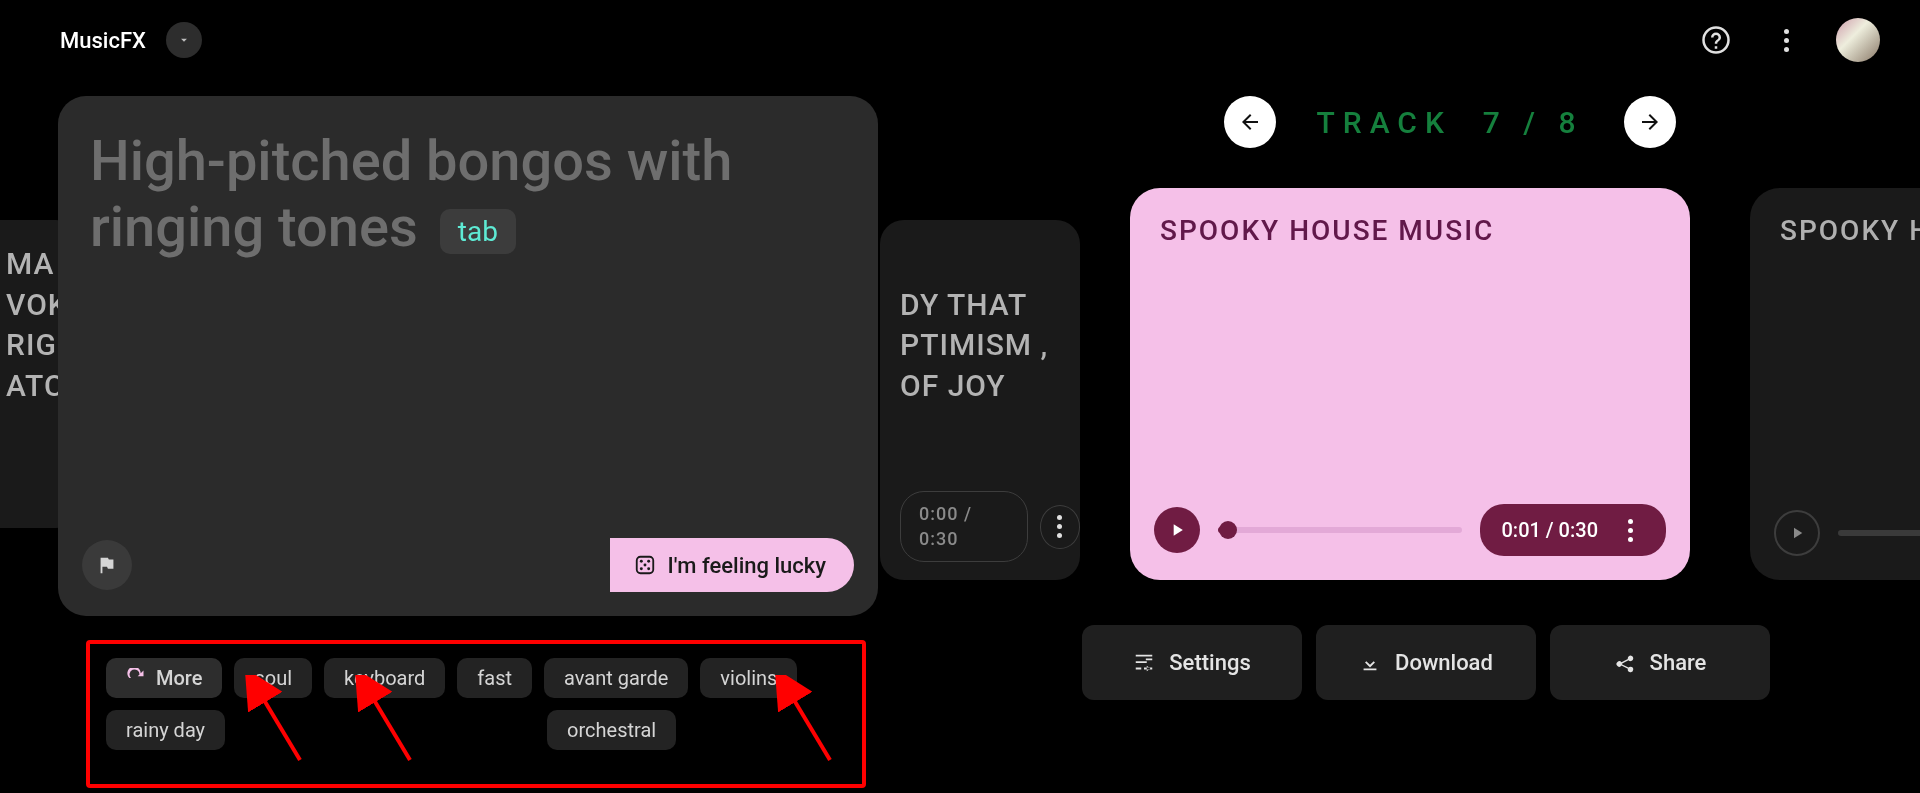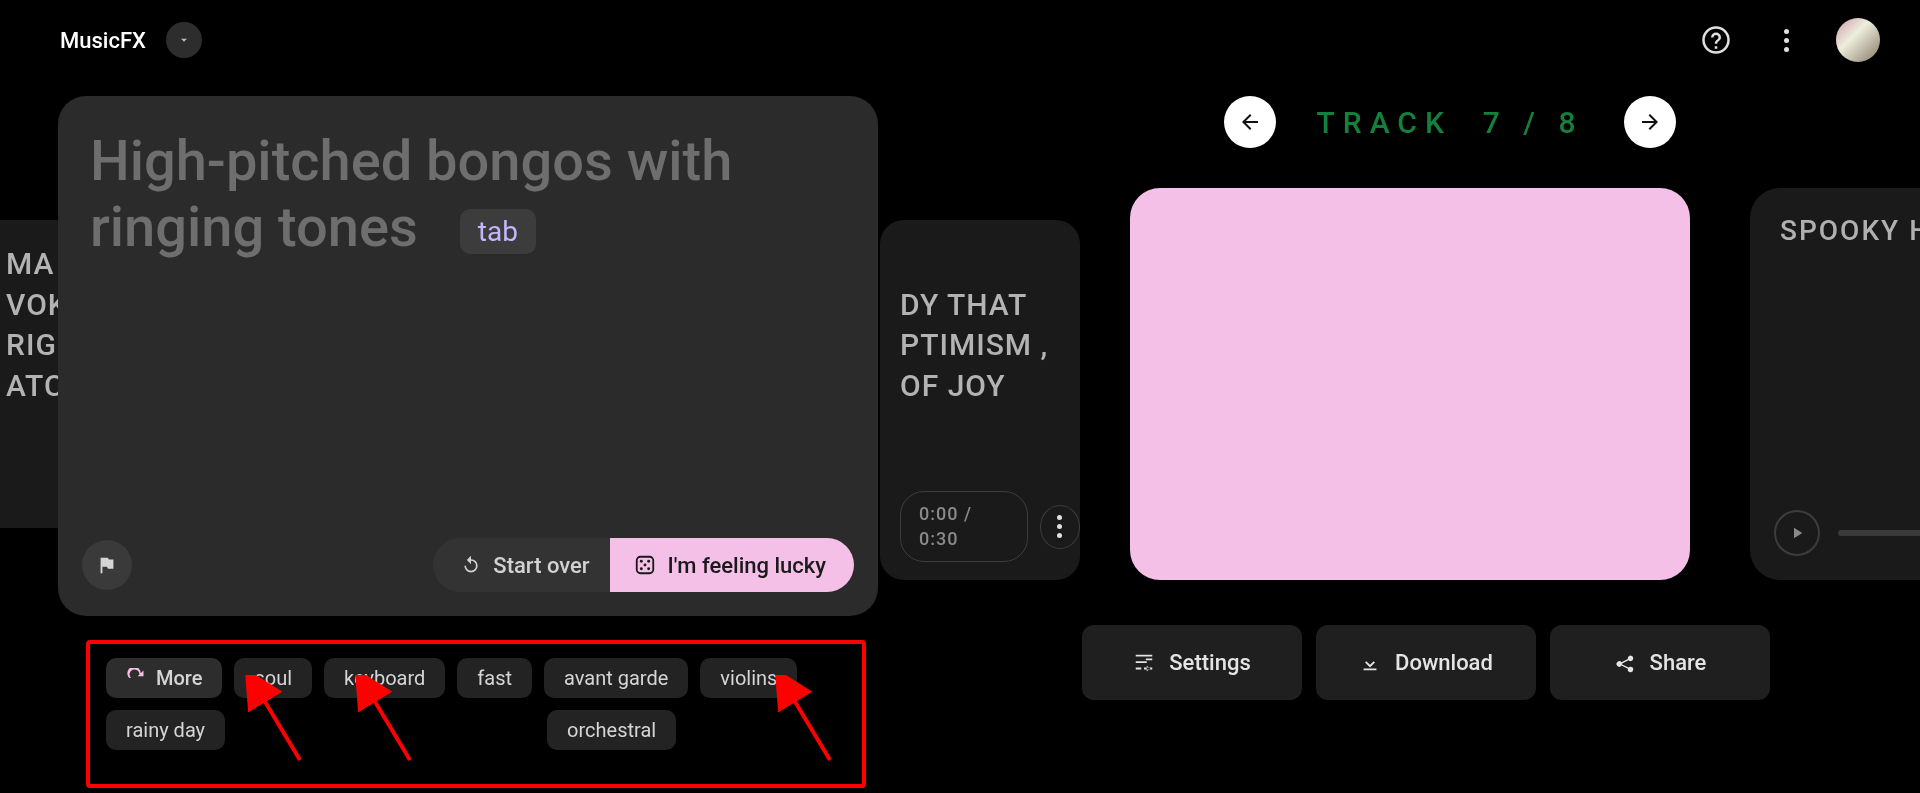--- a/index.html
+++ b/index.html
@@ -76,26 +76,26 @@
 }
 .prompt-text {
   font-size: 56px;
   font-weight: 500;
   color: #6e6e6e;
   line-height: 1.18;
 }
 .tab-chip {
   display: inline-block;
   background:#3c3c3c;
-  color:#c4b5fd;
+  color:#5eead4;
   font-size: 28px;
   padding: 6px 18px;
   border-radius: 10px;
   vertical-align: middle;
-  margin-left: 28px;
+  margin-left: 8px;
   font-weight:400;
 }
 .prompt-bottom {
   position:absolute; left:24px; right:24px; bottom:24px;
   display:flex; align-items:center;
 }
 .flag-btn {
   width:50px; height:50px; border-radius:50%;
   background:#3a3a3a; display:flex; align-items:center; justify-content:center;
   cursor:pointer;
@@ -305,26 +305,20 @@
       <span>High-pitched bongos with ringing tones</span>
       <span class="tab-chip">tab</span>
     </div>
     <div class="prompt-bottom">
       <div class="flag-btn">
         <svg width="22" height="22" viewBox="0 0 24 24">
             <path fill="#d5d5d5" d="M5 3v18h2v-7h5l1 2h6V6h-5l-1-2H5z"></path>
           </svg>
       </div>
       <div class="action-row">
-        <div class="pill start">
-          <svg width="20" height="20" viewBox="0 0 24 24">
-              <path fill="#d2d2d2" d="M12 5V1L7 6l5 5V7a6 6 0 11-6 6H4a8 8 0 108-8z"></path>
-            </svg>
-          <span>Start over</span>
-        </div>
         <div class="pill lucky">
           <svg width="22" height="22" viewBox="0 0 24 24">
               <rect x="3" y="3" width="18" height="18" rx="4" fill="none" stroke="#1a1a1a" stroke-width="2"></rect>
               <circle cx="8" cy="8" r="1.6" fill="#1a1a1a"></circle>
               <circle cx="16" cy="8" r="1.6" fill="#1a1a1a"></circle>
               <circle cx="12" cy="12" r="1.6" fill="#1a1a1a"></circle>
               <circle cx="8" cy="16" r="1.6" fill="#1a1a1a"></circle>
               <circle cx="16" cy="16" r="1.6" fill="#1a1a1a"></circle>
             </svg>
           <span>I'm feeling lucky</span>
@@ -362,20 +356,42 @@
     </div>
     <div class="nav-btn">
       <svg width="24" height="24" viewBox="0 0 24 24">
           <path fill="#111" d="M4 13h12.17l-5.59 5.59L12 20l8-8-8-8-1.41 1.41L16.17 11H4z"></path>
         </svg>
     </div>
   </div>
 
   <div class="cards-row">
     <div class="card">
+      <div class="card-title">SPOOKY HOUSE MUSIC</div>
+      <div class="card-player">
+        <div class="play-btn">
+          <svg width="20" height="20" viewBox="0 0 24 24">
+              <path fill="#fff" d="M8 5v14l11-7z"></path>
+            </svg>
+        </div>
+        <div class="prog">
+          <div class="fill"></div>
+          <div class="knob"></div>
+        </div>
+        <div class="time-pill">
+          <span>0:01 / 0:30</span>
+          <div class="sep-dot">
+            <div class="dots-v">
+                <span style="background:#fff"></span>
+                <span style="background:#fff"></span>
+                <span style="background:#fff"></span>
+              </div>
+          </div>
+        </div>
+      </div>
     </div>
     <div class="card next">
       <div class="card-title">SPOOKY HO</div>
       <div class="card-player">
         <div class="play-btn">
           <svg width="18" height="18" viewBox="0 0 24 24">
               <path fill="#8a8a8a" d="M8 5v14l11-7z"></path>
             </svg>
         </div>
         <div class="prog"></div>

